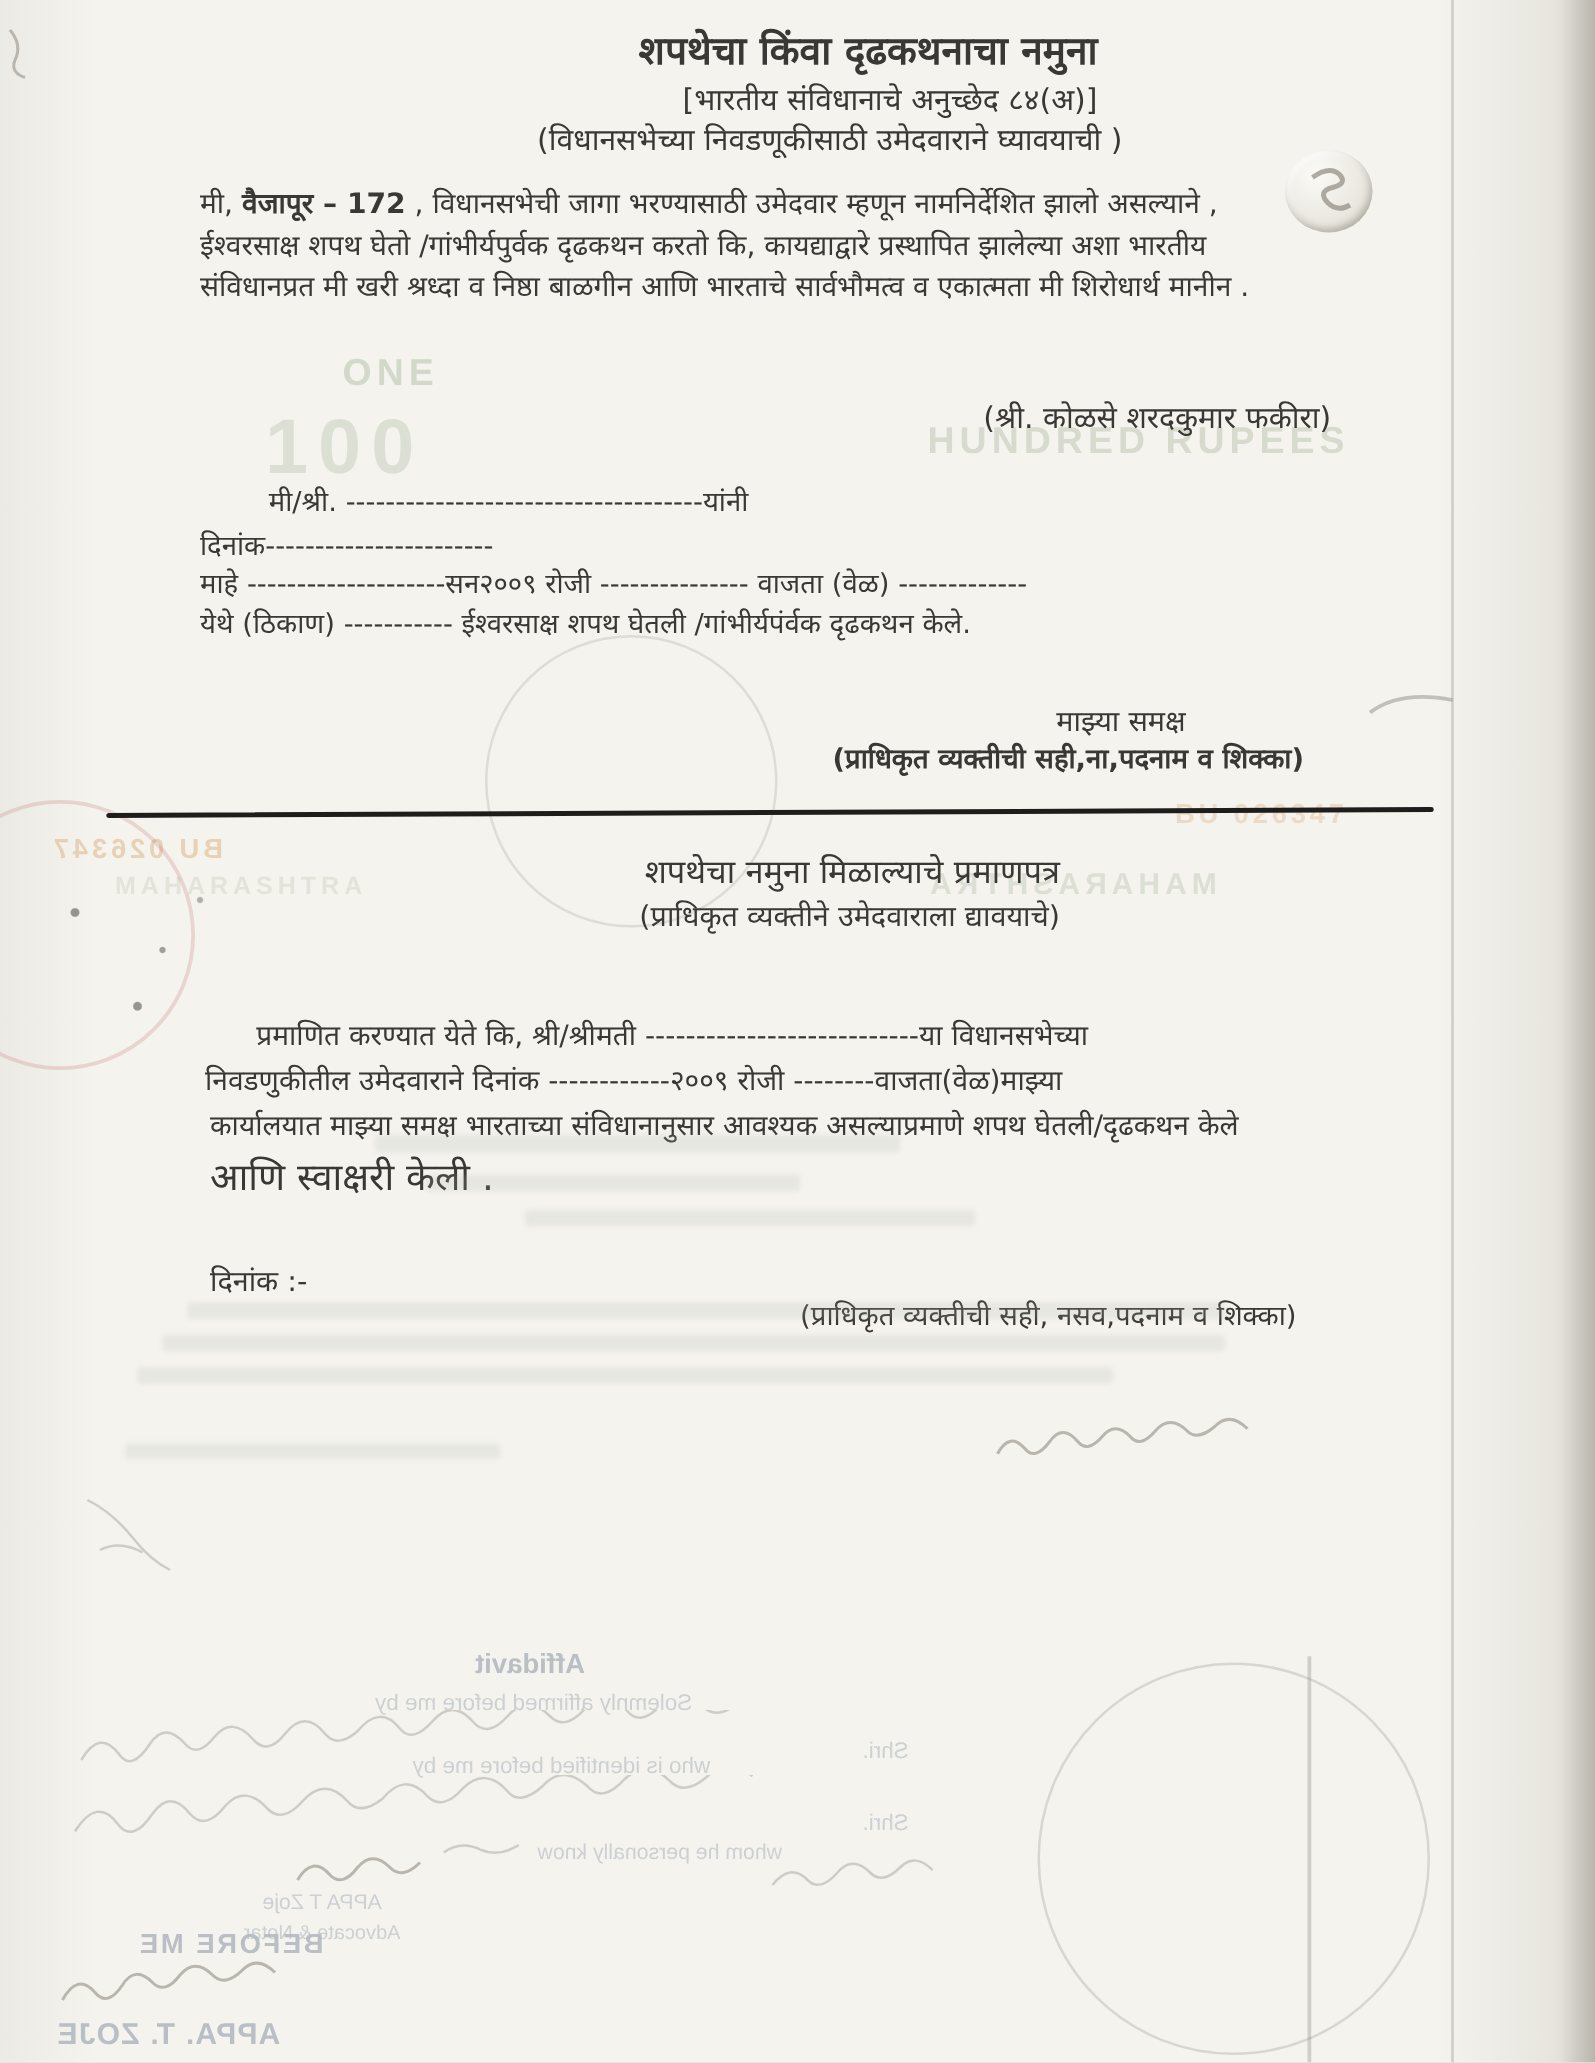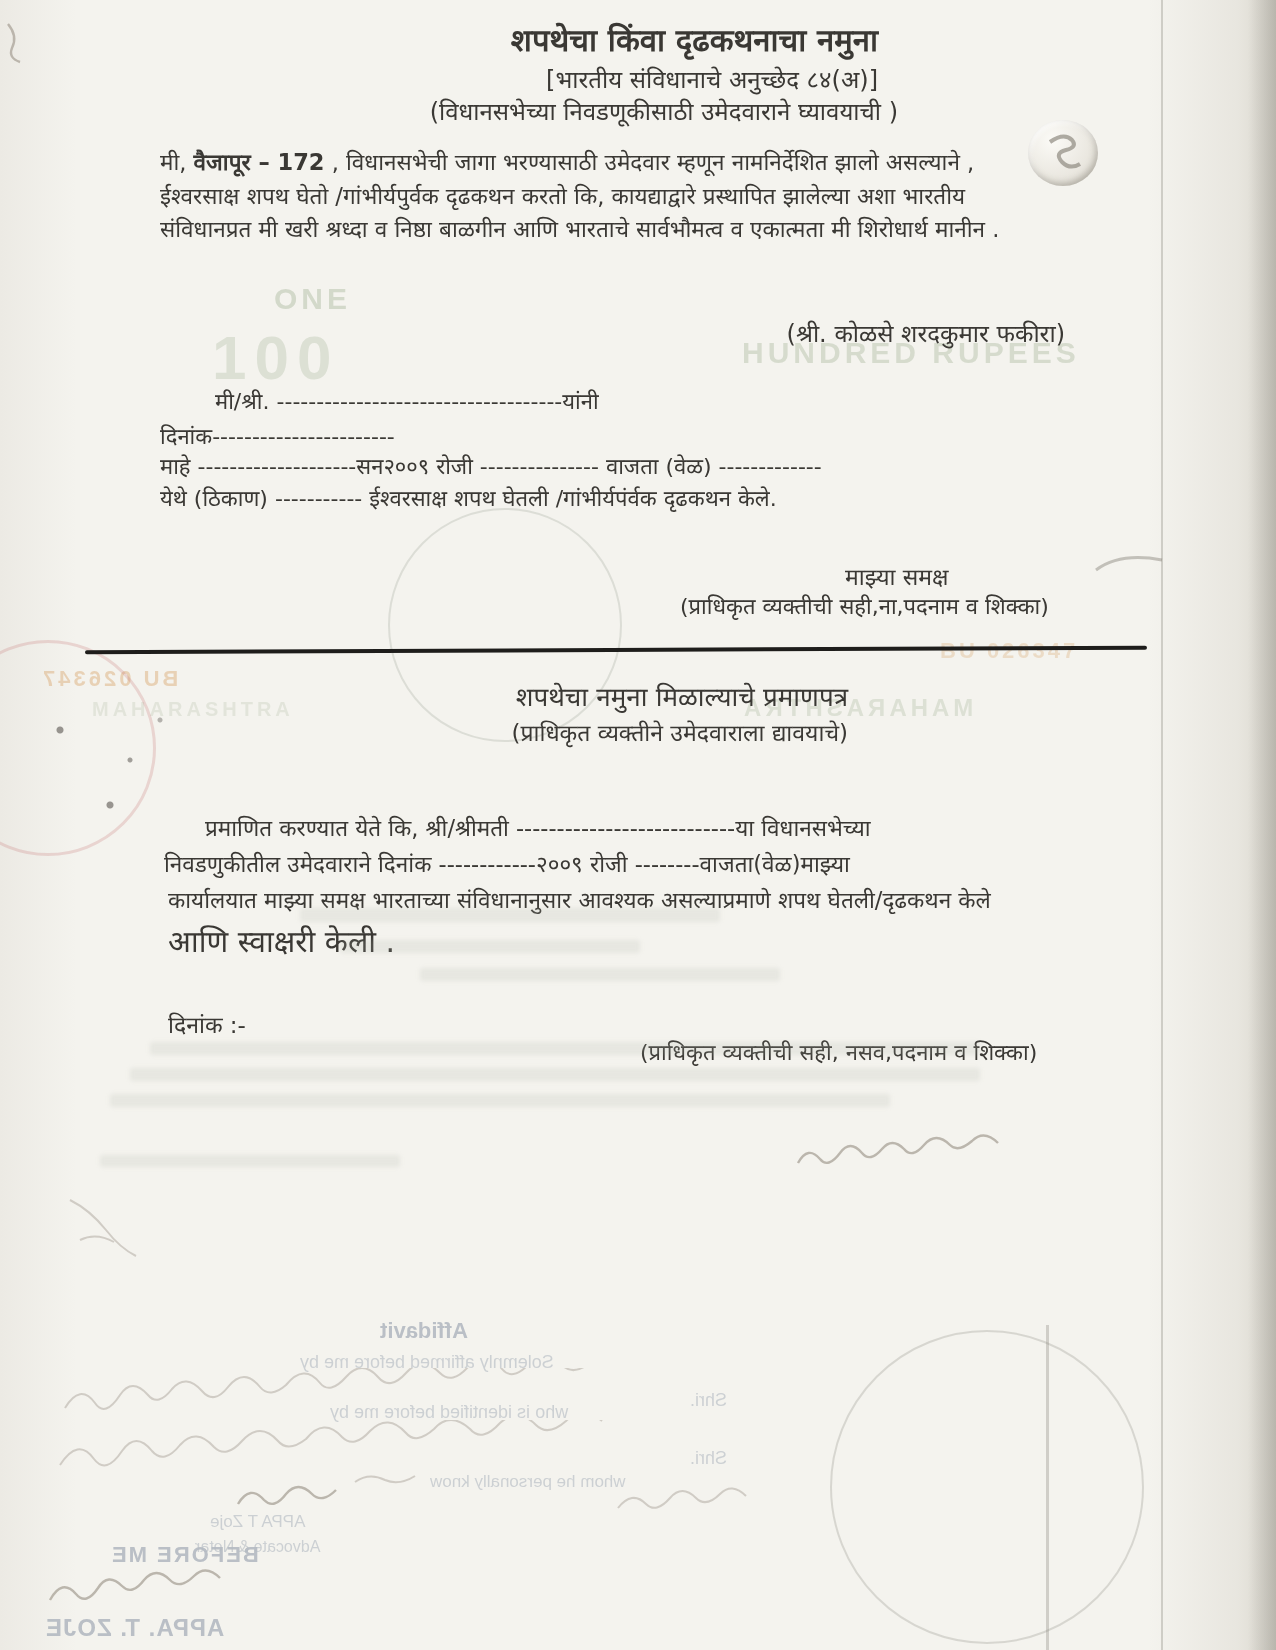--- a/index.html
+++ b/index.html
@@ -78,21 +78,21 @@
   <div class="abs dev" style="left:160px; top:213px; width:950px; font-size:22.5px;">संविधानप्रत मी खरी श्रध्दा व निष्ठा बाळगीन आणि भारताचे सार्वभौमत्व व एकात्मता मी शिरोधार्थ मानीन .</div>
 
   <div class="abs dev right" style="left:600px; top:316px; width:465px; font-size:24px;">(श्री. कोळसे शरदकुमार फकीरा)</div>
 
   <div class="abs dev" style="left:215px; top:385px; width:900px; font-size:22px;">मी/श्री. ------------------------------------यांनी</div>
   <div class="abs dev" style="left:160px; top:420px; width:700px; font-size:22px;">दिनांक-----------------------</div>
   <div class="abs dev" style="left:160px; top:450px; width:990px; font-size:22px;">माहे --------------------सन२००९ रोजी --------------- वाजता (वेळ) -------------</div>
   <div class="abs dev" style="left:160px; top:482px; width:990px; font-size:22px;">येथे (ठिकाण) ----------- ईश्वरसाक्ष शपथ घेतली /गांभीर्यपंर्वक दृढकथन केले.</div>
 
   <div class="abs dev" style="left:845px; top:560px; font-size:23px;">माझ्या समक्ष</div>
-  <div class="abs dev" style="left:680px; top:590px; font-size:22px;">(प्राधिकृत व्यक्तीची सही,ना,पदनाम व शिक्का)</div>
+  <div class="abs dev" style="left:666px; top:590px; font-size:22px;font-weight:bold;">(प्राधिकृत व्यक्तीची सही,ना,पदनाम व शिक्का)</div>
 
   <div class="divider" style="left:85px; top:648px; width:1062px; transform:rotate(-0.25deg);"></div>
 
   <div class="abs dev center" style="left:288px; top:678px; width:560px; font-size:26px;">शपथेचा नमुना मिळाल्याचे प्रमाणपत्र</div>
   <div class="abs dev" style="left:205px; top:812px; width:950px; font-size:22.5px;">प्रमाणित करण्यात येते कि, श्री/श्रीमती ---------------------------या विधानसभेच्या</div>
 
   <div class="abs dev center" style="left:288px; top:716px; width:560px; font-size:23px;">(प्राधिकृत व्यक्तीने उमेदवाराला द्यावयाचे)</div>
   <div class="abs dev" style="left:164px; top:848px; width:950px; font-size:22.5px;">निवडणुकीतील उमेदवाराने दिनांक ------------२००९ रोजी --------वाजता(वेळ)माझ्या</div>
   <div class="abs dev" style="left:168px; top:884px; width:980px; font-size:22.5px;">कार्यालयात माझ्या समक्ष भारताच्या संविधानानुसार आवश्यक असल्याप्रमाणे शपथ घेतली/दृढकथन केले</div>
   <div class="abs dev" style="left:168px; top:920px; width:500px; font-size:30px;">आणि स्वाक्षरी केली .</div>

